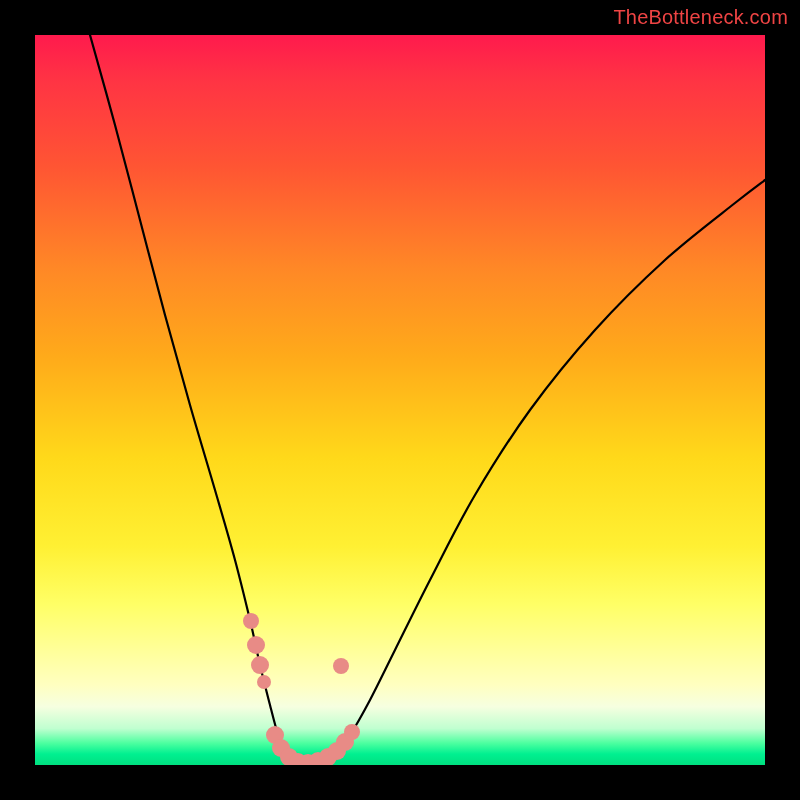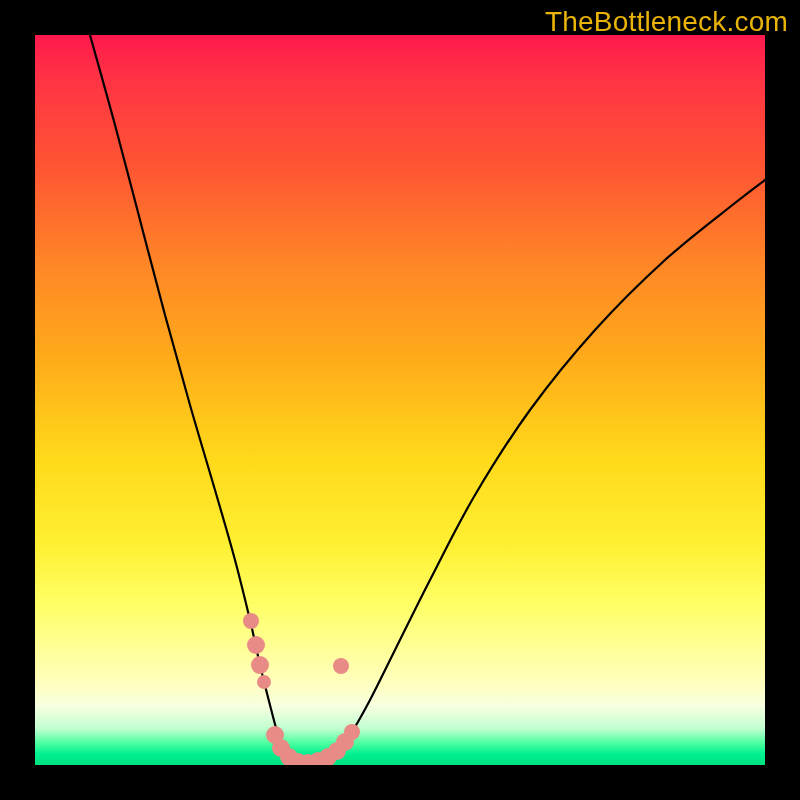--- a/index.html
+++ b/index.html
@@ -40,22 +40,22 @@
       #c0ffd0 95%,
       #4dffa0 97%,
       #00f090 98.5%,
       #00e080 100%
     );
   }
   .watermark {
     position: absolute;
     top: 6px;
     right: 12px;
-    color: #eab308;
-    font-size: 28px;
+    color: #ef4444;
+    font-size: 20px;
     font-weight: 400;
     letter-spacing: 0.2px;
     user-select: none;
   }
   svg.curves {
     position: absolute;
     top: 0;
     left: 0;
     width: 730px;
     height: 730px;

